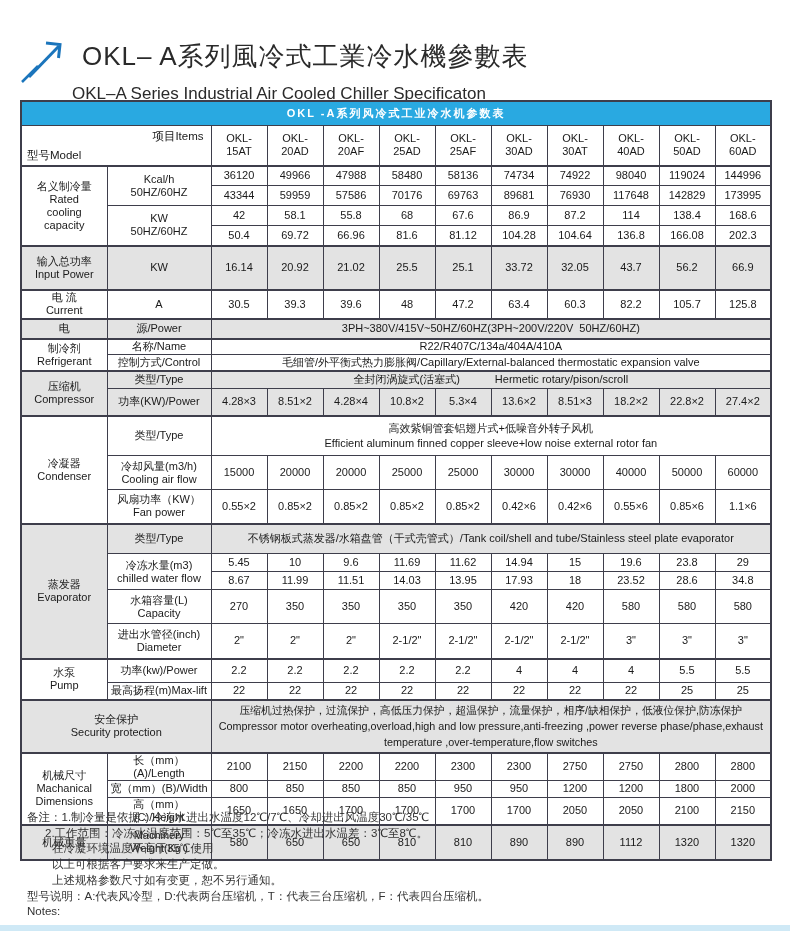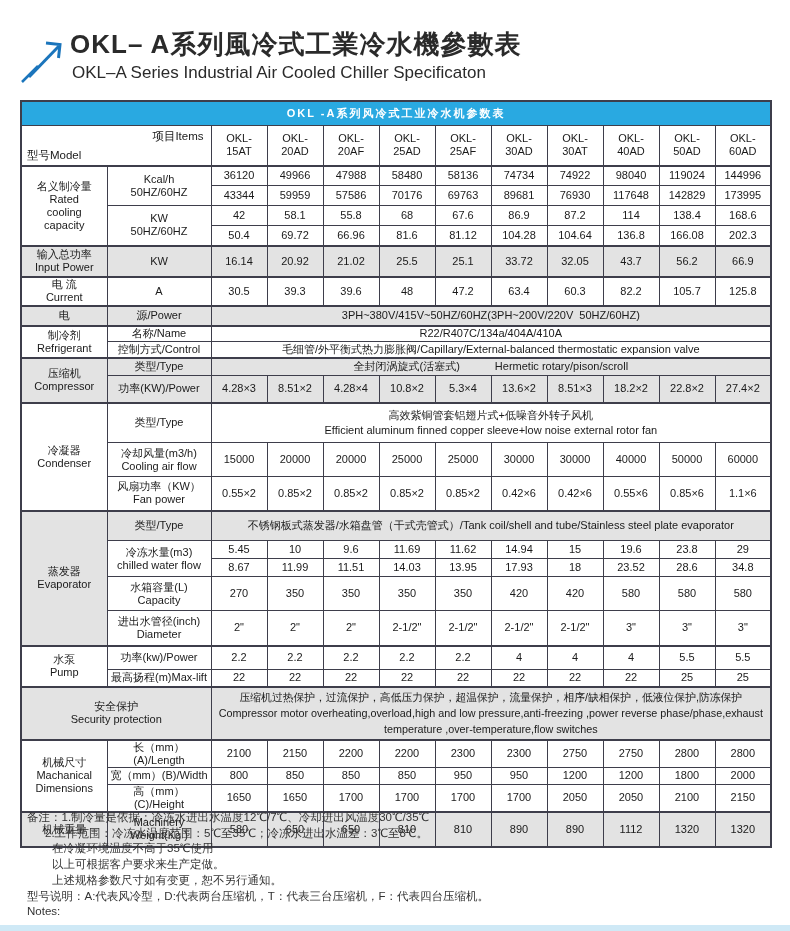--- a/index.html
+++ b/index.html
@@ -7,21 +7,21 @@
   body {
     width:790px; height:931px; position:relative; overflow:hidden;
     background:#ffffff;
     font-family:"Liberation Sans", sans-serif;
     color:#1a1a1a;
   }
   
   .header { position:absolute; left:20px; top:28px; }
   .arrow-wrap { position:absolute; left:0; top:8px; width:46px; height:48px; }
   .header-text { margin-left:50px; }
-  .title-cn { font-size:26px; font-weight:700; color:#2a2a2a; margin:0; letter-spacing:1px; line-height:32px; }
+  .title-cn { font-size:26px; font-weight:400; color:#2a2a2a; margin:12px; letter-spacing:1px; line-height:32px; }
   .title-en { font-size:17px; font-weight:400; color:#2a2a2a; margin:3px 0 0 2px; line-height:20px; }
   
   table.spec {
     position:absolute; left:20px; top:100px;
     border-collapse:collapse; table-layout:fixed; width:750px;
     border:2px solid #3e3e4b;
     padding-left:20px;
   }
   table.spec td {
     border:1px solid #3e3e4b;
@@ -172,21 +172,21 @@
         <td class="num prelines">66.96</td>
         <td class="num prelines">81.6</td>
         <td class="num prelines">81.12</td>
         <td class="num prelines">104.28</td>
         <td class="num prelines">104.64</td>
         <td class="num prelines">136.8</td>
         <td class="num prelines">166.08</td>
         <td class="num prelines">202.3</td>
       </tr>
 
-  <tr class="sec gray" style="height:31px">
+  <tr class="sec gray" style="height:44px">
     <td class="cat prelines">输入总功率
 Input Power</td>
     <td class="item">KW</td>
   <td class="num prelines">16.14</td>
         <td class="num prelines">20.92</td>
         <td class="num prelines">21.02</td>
         <td class="num prelines">25.5</td>
         <td class="num prelines">25.1</td>
         <td class="num prelines">33.72</td>
         <td class="num prelines">32.05</td>

